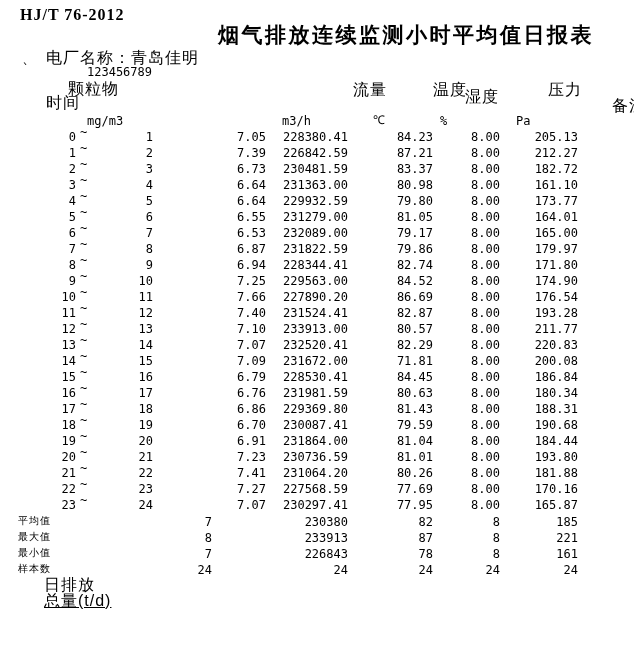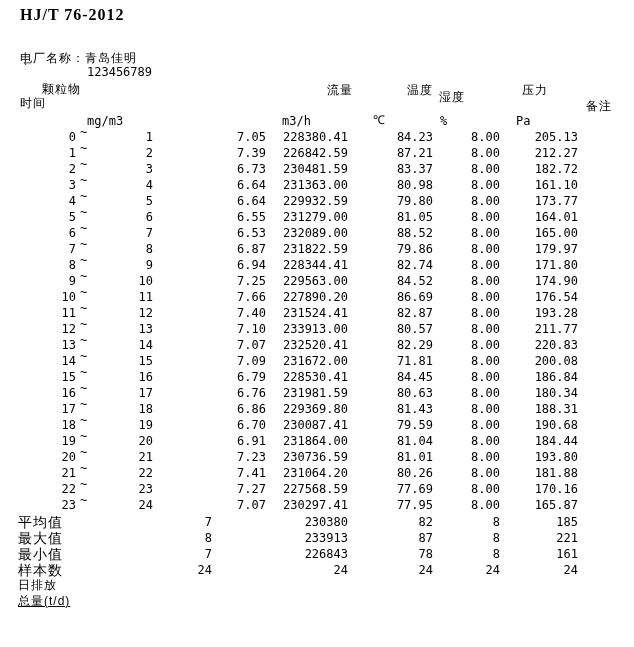--- a/index.html
+++ b/index.html
@@ -6,21 +6,21 @@
   #page {
     position: relative;
     width: 634px;
     height: 647px;
     background: #ffffff;
     color: #000000;
     font-family: "Liberation Sans", sans-serif;
     overflow: hidden;
   }
   .abs { position: absolute; white-space: nowrap; }
-  .cjk { font-size: 12px; line-height: 14px; letter-spacing: 1px; }
+  .cjk { font-size: 16px; line-height: 14px; letter-spacing: 1px; margin-left: 26px; }
   .num { font-family: "DejaVu Sans Mono", monospace; font-size: 12px; line-height: 14px; }
   #standard {
     left: 20px; top: 6px;
     font-family: "Liberation Serif", serif;
     font-size: 16px; font-weight: 700; letter-spacing: 1px;
   }
   #title {
     left: 218px; top: 23px;
     font-size: 21px; font-weight: 700; letter-spacing: 2.5px; line-height: 23px;
   }
@@ -45,30 +45,31 @@
   .cell { position: absolute; top: 1px; font-family: "DejaVu Sans Mono", monospace; font-size: 12px; line-height: 14px; white-space: nowrap; }
   .c-start    { right: 558px; }
   .c-tilde    { left: 80px; top: -4px; }
   .c-end      { right: 481px; }
   .c-dust     { right: 368px; }
   .c-flow     { right: 286px; }
   .c-temp     { right: 201px; }
   .c-hum      { right: 134px; }
   .c-press    { right: 56px; }
   .c-sumdust  { right: 422px; }
-  .sum-label  { position: absolute; left: 18px; top: 0; font-size: 14px; letter-spacing: 1px; font-family: "Liberation Sans", sans-serif; }
+  .sum-label  { position: absolute; left: 18px; top: 0; font-size: 10px; letter-spacing: 1px; font-family: "Liberation Sans", sans-serif; }
   #emission-line1 { left: 18px; top: 578px; }
   #emission-line2 { left: 18px; top: 594px; text-decoration: underline; }
   #footer-note { left: 18px; top: 624px; }
 </style>
 </head>
 <body>
 
 <div id="page">
   <div id="standard" class="abs">HJ/T 76-2012</div>
+  <div id="title" class="abs">烟气排放连续监测小时平均值日报表</div>
 
   <div id="plant-line" class="abs cjk">电厂名称：青岛佳明</div>
   <div id="plant-tick" class="abs num">`</div>
   <div id="plant-code" class="abs num">123456789</div>
 
   <div id="hdr-dust" class="abs cjk">颗粒物</div>
   <div id="hdr-time" class="abs cjk">时间</div>
   <div id="hdr-flow" class="abs cjk">流量</div>
   <div id="hdr-temp" class="abs cjk">温度</div>
   <div id="hdr-humidity" class="abs cjk">湿度</div>
@@ -141,21 +142,21 @@
         <span class="cell c-temp">81.05</span>
         <span class="cell c-hum">8.00</span>
         <span class="cell c-press">164.01</span>
       </div>
       <div class="row" style="top: 225px;">
         <span class="cell c-start">6</span>
         <span class="cell c-tilde">~</span>
         <span class="cell c-end">7</span>
         <span class="cell c-dust">6.53</span>
         <span class="cell c-flow">232089.00</span>
-        <span class="cell c-temp">88.52</span>
+        <span class="cell c-temp">79.17</span>
         <span class="cell c-hum">8.00</span>
         <span class="cell c-press">165.00</span>
       </div>
       <div class="row" style="top: 241px;">
         <span class="cell c-start">7</span>
         <span class="cell c-tilde">~</span>
         <span class="cell c-end">8</span>
         <span class="cell c-dust">6.87</span>
         <span class="cell c-flow">231822.59</span>
         <span class="cell c-temp">79.86</span>

